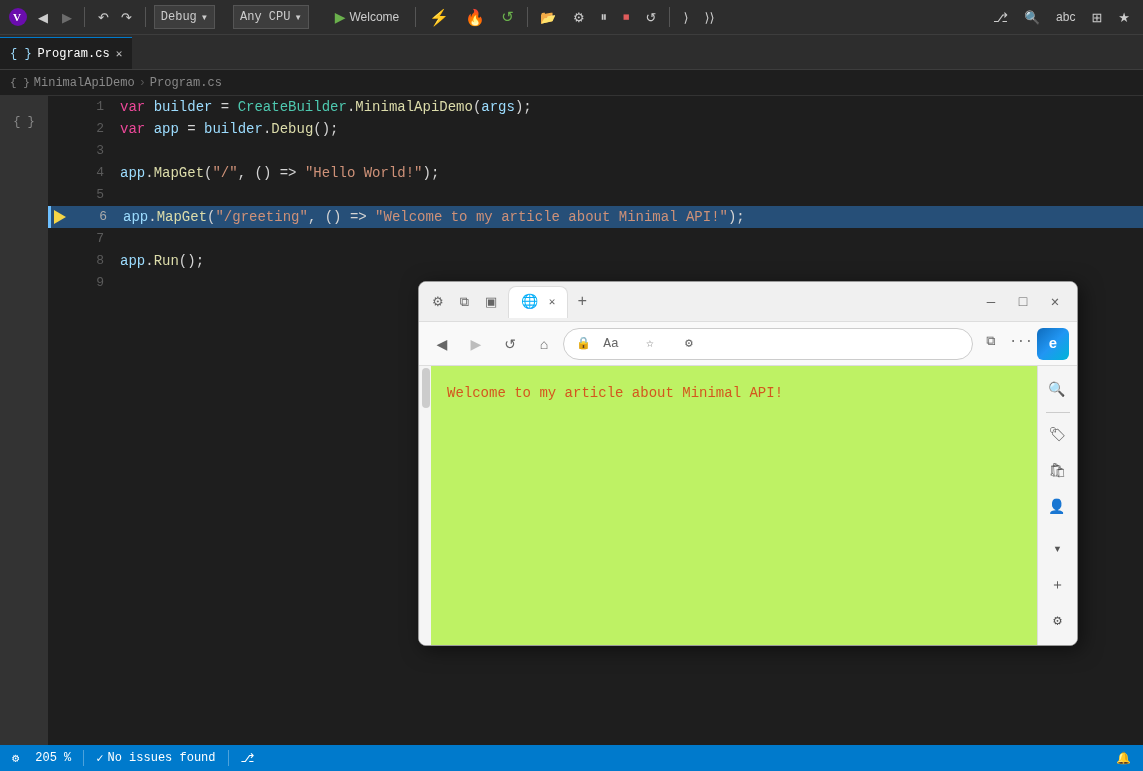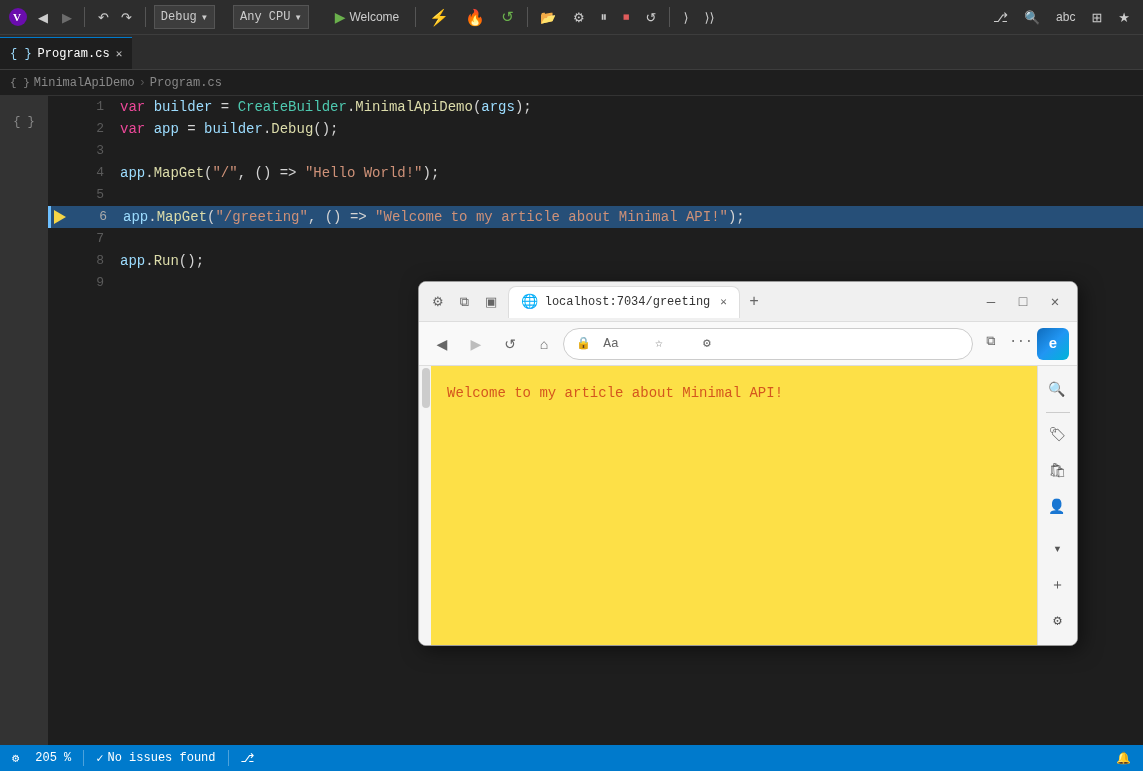--- a/index.html
+++ b/index.html
@@ -313,21 +313,21 @@
       gap: 6px;
       font-size: 13px;
       color: #333;
     }
     .bn-url-lock { color: #666; font-size: 12px; }
     .bn-url-text { flex: 1; }
     .url-host { color: #000; font-weight: 500; }
     .url-path { color: #555; }
     .bn-url-actions {
       display: flex;
-      gap: 20px;
+      gap: 11px;
       align-items: center;
     }
     .bn-action {
       width: 28px;
       height: 28px;
       display: flex;
       align-items: center;
       justify-content: center;
       cursor: pointer;
       border-radius: 50%;
@@ -346,21 +346,21 @@
       display: flex;
       align-items: center;
       justify-content: center;
       color: #fff;
       font-size: 14px;
       font-weight: bold;
     }
 
     
     #browser-content {
-      background: #fde047;
+      background: #bef264;
       height: calc(365px - 40px - 44px);
       display: flex;
       padding: 16px;
       position: relative;
     }
     .browser-page-text {
       font-family: 'Courier New', monospace;
       font-size: 14px;
       color: #d4561e;
     }
@@ -553,21 +553,20 @@
 
         <div class="browser-ctrl">
           <button class="tb-btn" style="font-size:13px;color:#666;">⚙</button>
           <button class="tb-btn" style="font-size:13px;color:#666;">⧉</button>
           <button class="tb-btn" style="font-size:13px;color:#666;">▣</button>
         </div>
 
         <div class="browser-tab-area">
           <div class="browser-tab">
             <span class="browser-tab-icon">🌐</span>
-            <span>localhost:7034/greeting</span>
             <span class="browser-tab-close">✕</span>
           </div>
           <div class="browser-new-tab">+</div>
         </div>
 
         <div class="browser-win-btns">
           <div class="bwb">—</div>
           <div class="bwb">□</div>
           <div class="bwb close">✕</div>
         </div>

